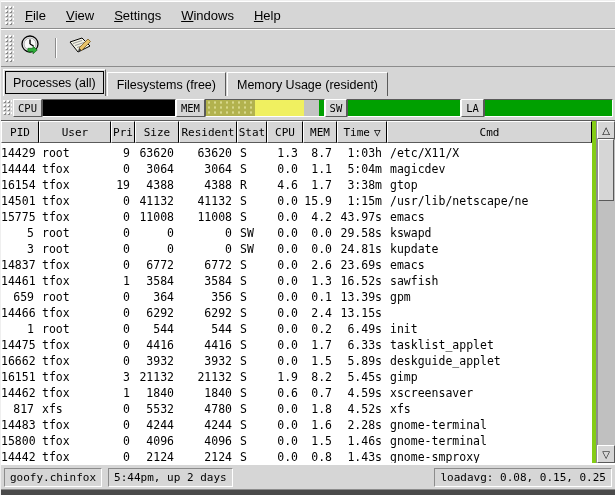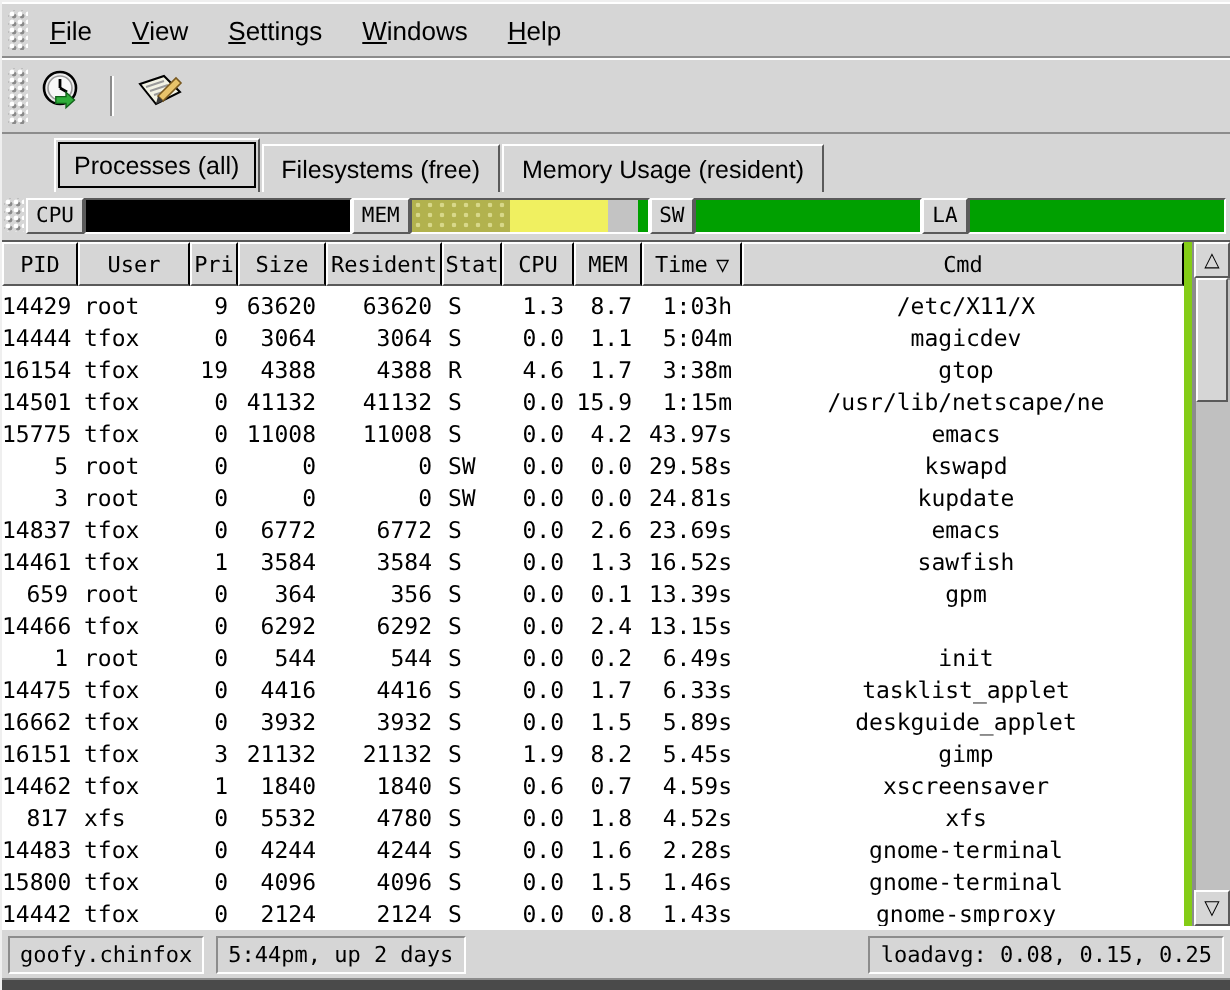--- a/index.html
+++ b/index.html
@@ -81,21 +81,21 @@
     border-left: 1px solid #ffffff;
     border-right: 1px solid #5a5a5a;
     cursor: pointer;
     white-space: nowrap;
   }
   .tab.active {
     height: 27px;
     outline: 1px solid #000;
     outline-offset: -3px;
     border-bottom: none;
-    position: relative; z-index: 2; margin-left: 24px;
+    position: relative; z-index: 2;
   }
 
   
   .graphrow {
     height: 24px; flex: 0 0 24px;
     display: flex; align-items: center;
     background: #d6d6d6;
     padding: 1px 2px 2px 0;
   }
   .graph-label {
@@ -147,23 +147,23 @@
   }
   .tbody { flex: 1 1 auto; background: #fff; overflow: hidden; padding-top: 2px; }
   .tr { height: 16px; display: flex; cursor: default; }
   .td {
     font-family: "DejaVu Sans Mono", monospace;
     font-size: 11.5px; line-height: 16px; color: #000;
     white-space: pre; overflow: hidden;
   }
   .al-r { text-align: right; padding-right: 5px; }
   .al-l { text-align: left; padding-left: 3px; }
-  .c0{width:38px}.c1{width:56px}.c2{width:24px}.c3{width:44px}.c4{width:58px}
+  .c0{width:38px}.c1{width:72px}.c2{width:24px}.c3{width:44px}.c4{width:58px}
   .c5{width:30px}.c6{width:36px}.c7{width:34px}.c8{width:50px}
-  .c9{flex:1 1 auto; min-width:0;text-align:center;}
+  .c9{flex:1 1 auto; min-width:0;}
 
   
   .vscroll {
     flex: 0 0 19px; width: 19px;
     display: flex; flex-direction: column;
     background: #c0c0c0;
     border-left: 1px solid #8c8c8c;
   }
   .sb-btn {
     height: 18px; flex: 0 0 18px;

